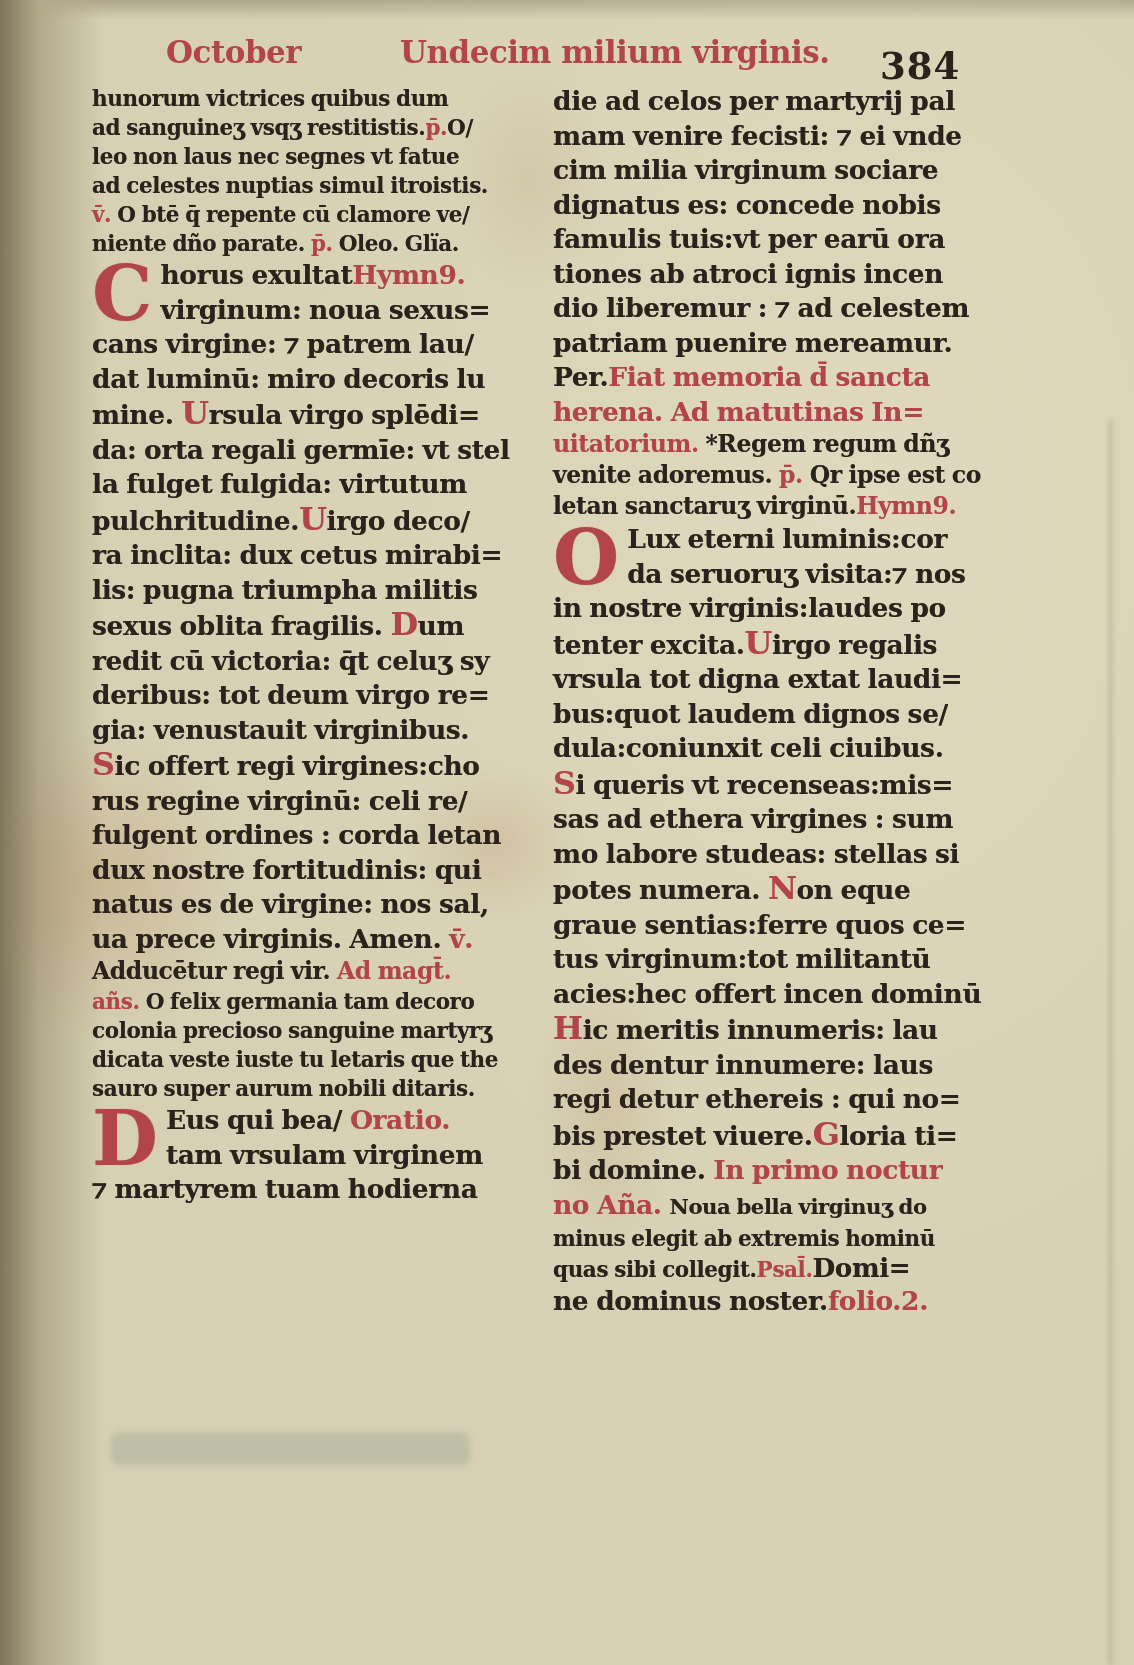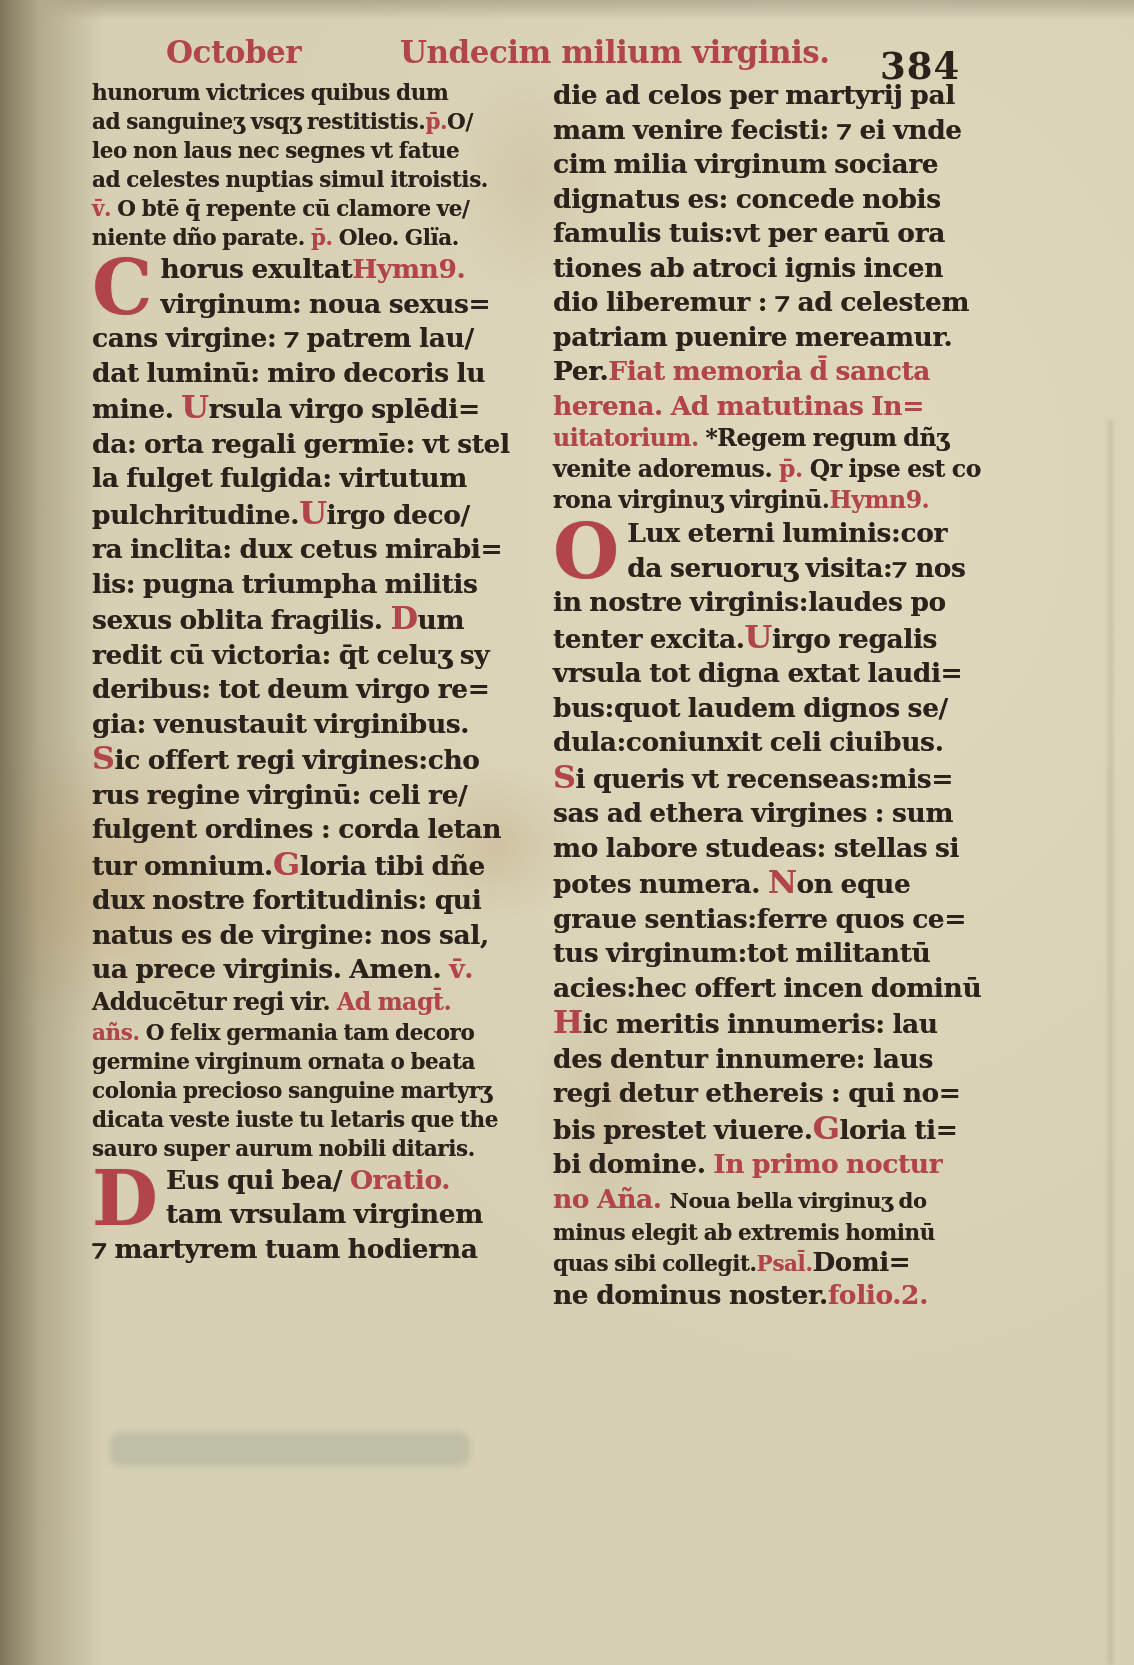--- a/index.html
+++ b/index.html
@@ -30,21 +30,21 @@
   #showthrough  {left:110px;top:1432px;width:360px;height:34px;border-radius:10px;background:rgba(70,100,92,0.16);filter:blur(3px);}
   #crease{position:absolute;left:1108px;top:420px;width:5px;height:1245px;background:rgba(115,110,90,0.20);filter:blur(2px);}
 
   
   #header{position:absolute;top:28px;left:0;width:1134px;height:56px;}
   #month{position:absolute;left:166px;top:6px;font-size:31px;font-weight:700;color:var(--red);letter-spacing:-0.5px;}
   #feast{position:absolute;left:400px;top:6px;font-size:31px;font-weight:700;color:var(--red);letter-spacing:-0.5px;}
   #pagenum{position:absolute;left:880px;top:16px;font-size:37px;font-weight:700;color:var(--ink);letter-spacing:1px;}
 
   
-  .col{position:absolute;top:78px;}
+  .col{position:absolute;top:84px;}
   #col-left{left:92px;width:455px;}
   #col-right{left:553px;width:475px;}
   .ln{
     font-size:26.5px;line-height:34.5px;font-weight:700;white-space:nowrap;
     letter-spacing:-0.4px;word-spacing:-1px;
     text-shadow:0 0 0.5px rgba(43,35,27,0.55);
   }
   .ln.sm{font-size:21.5px;line-height:29px;}
   .ln.md{font-size:23.5px;line-height:31px;}
   .seg.red{color:var(--red);text-shadow:0 0 0.5px rgba(178,68,76,0.5);}
@@ -96,27 +96,25 @@
       <div class="ln"><span class="seg ink">pulchritudine.</span><span class="seg red cap">U</span><span class="seg ink">irgo deco/</span></div>
       <div class="ln"><span class="seg ink">ra inclita: dux cetus mirabi=</span></div>
       <div class="ln"><span class="seg ink">lis: pugna triumpha militis</span></div>
       <div class="ln"><span class="seg ink">sexus oblita fragilis. </span><span class="seg red cap">D</span><span class="seg ink">um</span></div>
       <div class="ln"><span class="seg ink">redit cū victoria: q̄t celuʒ sy</span></div>
       <div class="ln"><span class="seg ink">deribus: tot deum virgo re=</span></div>
       <div class="ln"><span class="seg ink">gia: venustauit virginibus.</span></div>
       <div class="ln"><span class="seg red cap">S</span><span class="seg ink">ic offert regi virgines:cho</span></div>
       <div class="ln"><span class="seg ink">rus regine virginū: celi re/</span></div>
       <div class="ln"><span class="seg ink">fulgent ordines : corda letan</span></div>
-      <div class="ln"><span class="seg ink">tur omnium.</span><span class="seg red cap">G</span><span class="seg ink">loria tibi dñe</span></div>
       <div class="ln"><span class="seg ink">dux nostre fortitudinis: qui</span></div>
       <div class="ln"><span class="seg ink">natus es de virgine: nos sal,</span></div>
       <div class="ln"><span class="seg ink">ua prece virginis. Amen. </span><span class="seg red">v̄.</span></div>
       <div class="ln md"><span class="seg ink">Adducētur regi vir. </span><span class="seg red">Ad magt̄.</span></div>
       <div class="ln sm"><span class="seg red">añs. </span><span class="seg ink">O felix germania tam decoro</span></div>
-      <div class="ln sm"><span class="seg ink">germine virginum  ornata o beata</span></div>
       <div class="ln sm"><span class="seg ink">colonia precioso  sanguine martyrʒ</span></div>
       <div class="ln sm"><span class="seg ink">dicata veste iuste tu letaris que  the</span></div>
       <div class="ln sm"><span class="seg ink">sauro super aurum  nobili ditaris.</span></div>
       <div class="dropgrp">
         <span class="drop">D</span>
         <div>
           <div class="ln"><span class="seg ink">Eus qui bea/  </span><span class="seg red">Oratio.</span></div>
           <div class="ln"><span class="seg ink">tam vrsulam  virginem</span></div>
         </div>
       </div>
@@ -128,21 +126,21 @@
       <div class="ln"><span class="seg ink">cim milia  virginum  sociare</span></div>
       <div class="ln"><span class="seg ink">dignatus es: concede nobis</span></div>
       <div class="ln"><span class="seg ink">famulis tuis:vt per earū ora</span></div>
       <div class="ln"><span class="seg ink">tiones ab atroci ignis incen</span></div>
       <div class="ln"><span class="seg ink">dio liberemur : ⁊ ad celestem</span></div>
       <div class="ln"><span class="seg ink">patriam puenire mereamur.</span></div>
       <div class="ln"><span class="seg ink">Per.</span><span class="seg red">Fiat memoria d̄ sancta</span></div>
       <div class="ln"><span class="seg red">herena. Ad matutinas  In=</span></div>
       <div class="ln md"><span class="seg red">uitatorium. </span><span class="seg ink">*Regem regum dñʒ</span></div>
       <div class="ln md"><span class="seg ink">venite adoremus. </span><span class="seg red">p̄. </span><span class="seg ink">Qr ipse est co</span></div>
-      <div class="ln md"><span class="seg ink">rona virginuʒ virginū.</span><span class="seg red">Hymn9.</span></div>
+      <div class="ln md"><span class="seg ink">letan sanctaruʒ virginū.</span><span class="seg red">Hymn9.</span></div>
       <div class="dropgrp">
         <span class="drop">O</span>
         <div>
           <div class="ln"><span class="seg ink">Lux eterni luminis:cor</span></div>
           <div class="ln"><span class="seg ink">da seruoruʒ visita:⁊ nos</span></div>
         </div>
       </div>
       <div class="ln"><span class="seg ink">in nostre virginis:laudes po</span></div>
       <div class="ln"><span class="seg ink">tenter excita.</span><span class="seg red cap">U</span><span class="seg ink">irgo regalis</span></div>
       <div class="ln"><span class="seg ink">vrsula tot digna extat laudi=</span></div>

